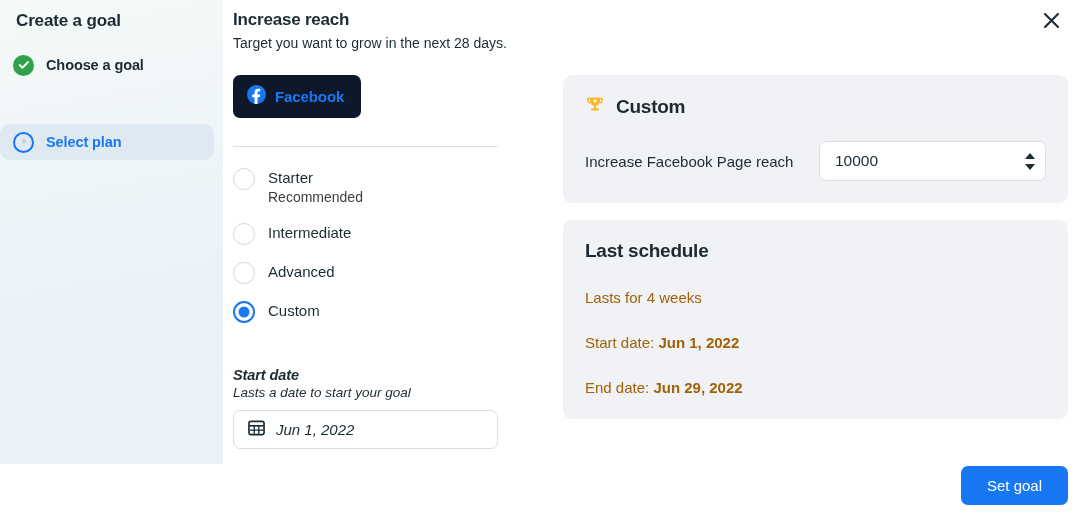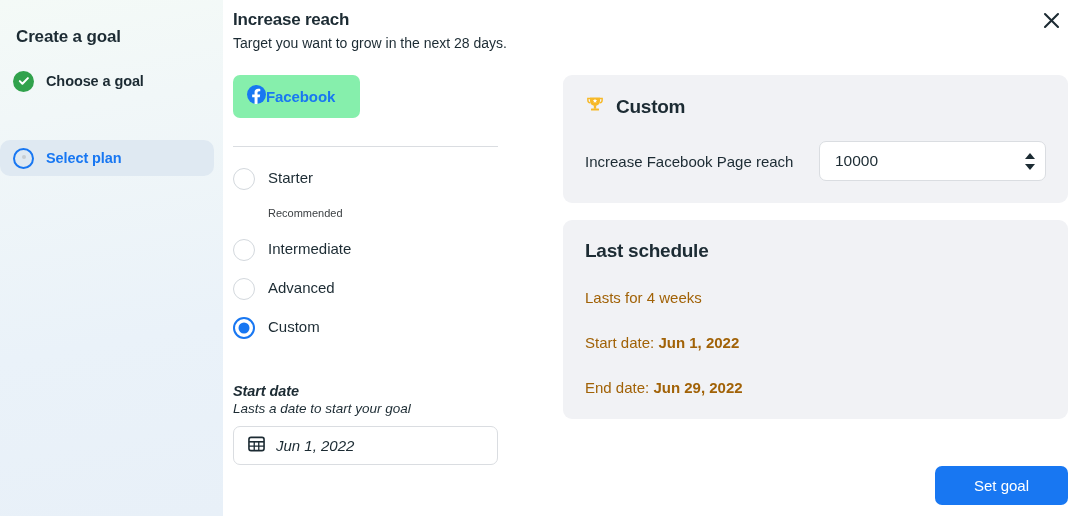--- a/index.html
+++ b/index.html
@@ -13,24 +13,24 @@
   .app {
     position: relative;
     width: 1080px; height: 516px;
     display: flex;
     background: #ffffff;
   }
 
   
   .sidebar {
     width: 223px;
-    height: 516px;
+    height: 464px;
     flex: 0 0 223px;
     background: linear-gradient(170deg, #f4faf7 0%, #f1f7f8 22%, #eaf2f9 65%, #e8f0f8 100%);
-    padding: 16px 0 0 0;
+    padding: 0 0 0 0;
     position: relative;
   }
   .sidebar-title {
     font-size: 17px;
     font-weight: bold;
     color: #1c2b33;
     padding: 11px 0 0 16px;
     letter-spacing: -0.15px;
   }
   .steps {
@@ -125,23 +125,24 @@
     margin-top: 22px;
     padding-left: 10px;
   }
   .col-left { width: 300px; flex: 0 0 300px; }
   .col-right { flex: 1; padding-left: 30px; padding-right: 12px; }
 
   
   .platform-tab {
     display: inline-flex;
     align-items: center;
-    background: #86efac;
+    gap: 9px;
+    background: #0f172a;
     border-radius: 7px;
-    padding: 10px 25px 10px 14px;
+    padding: 10px 17px 10px 14px;
     cursor: pointer;
   }
   .platform-tab .fb-label {
     font-size: 15px;
     font-weight: bold;
     color: #1877f2;
     letter-spacing: -0.1px;
   }
   .divider {
     height: 1px;
@@ -181,23 +182,23 @@
     border-radius: 50%;
     background: #1877f2;
   }
   .radio-texts { padding-top: 1px; }
   .radio-label {
     font-size: 15px;
     color: #1c2b33;
     line-height: 19px;
   }
   .radio-sub {
-    font-size: 11px;
+    font-size: 14px;
     color: #3c4043;
-    margin-top: 18px;
+    margin-top: 2px;
     line-height: 17px;
   }
 
   
   .startdate { margin-top: 44px; font-style: italic; }
   .startdate h3 {
     font-size: 14.5px;
     font-weight: bold;
     color: #1c2b33;
     letter-spacing: -0.1px;
@@ -317,21 +318,21 @@
     right: 12px;
     bottom: 11px;
   }
   .primary-btn {
     background: #1877f2;
     color: #fff;
     font-size: 15px;
     font-family: "Liberation Sans", sans-serif;
     border: none;
     border-radius: 7px;
-    padding: 11px 39px;
+    padding: 11px 26px;
     cursor: pointer;
   }
 </style>
 </head>
 <body>
 
 <div class="app">
 
   <aside class="sidebar">
     <div class="sidebar-title">Create a goal</div>

